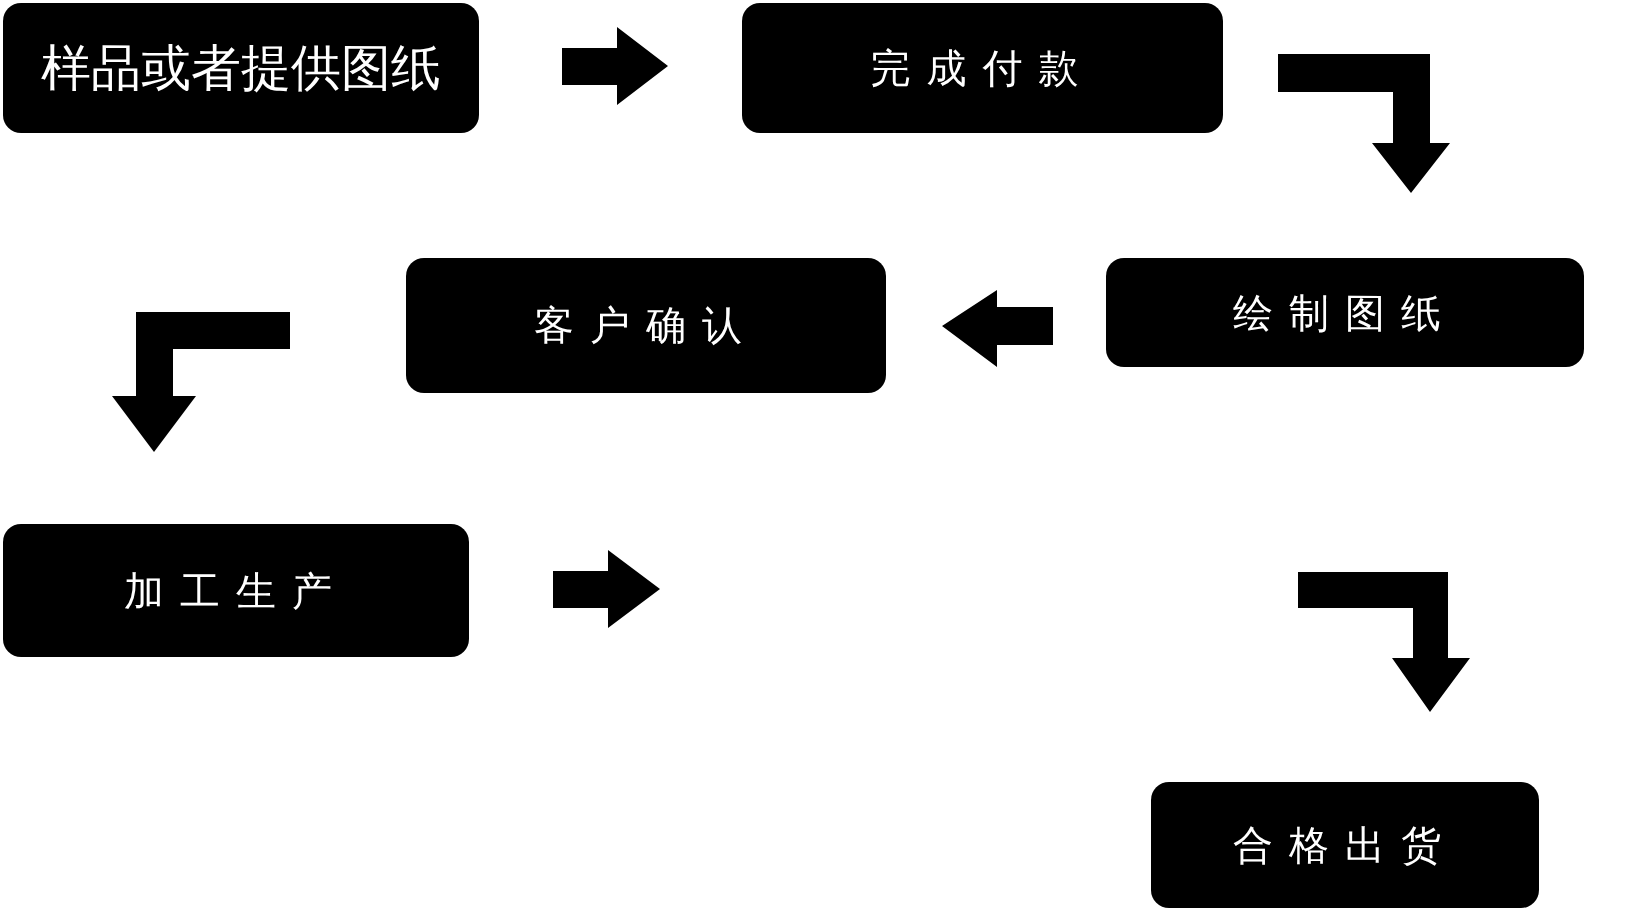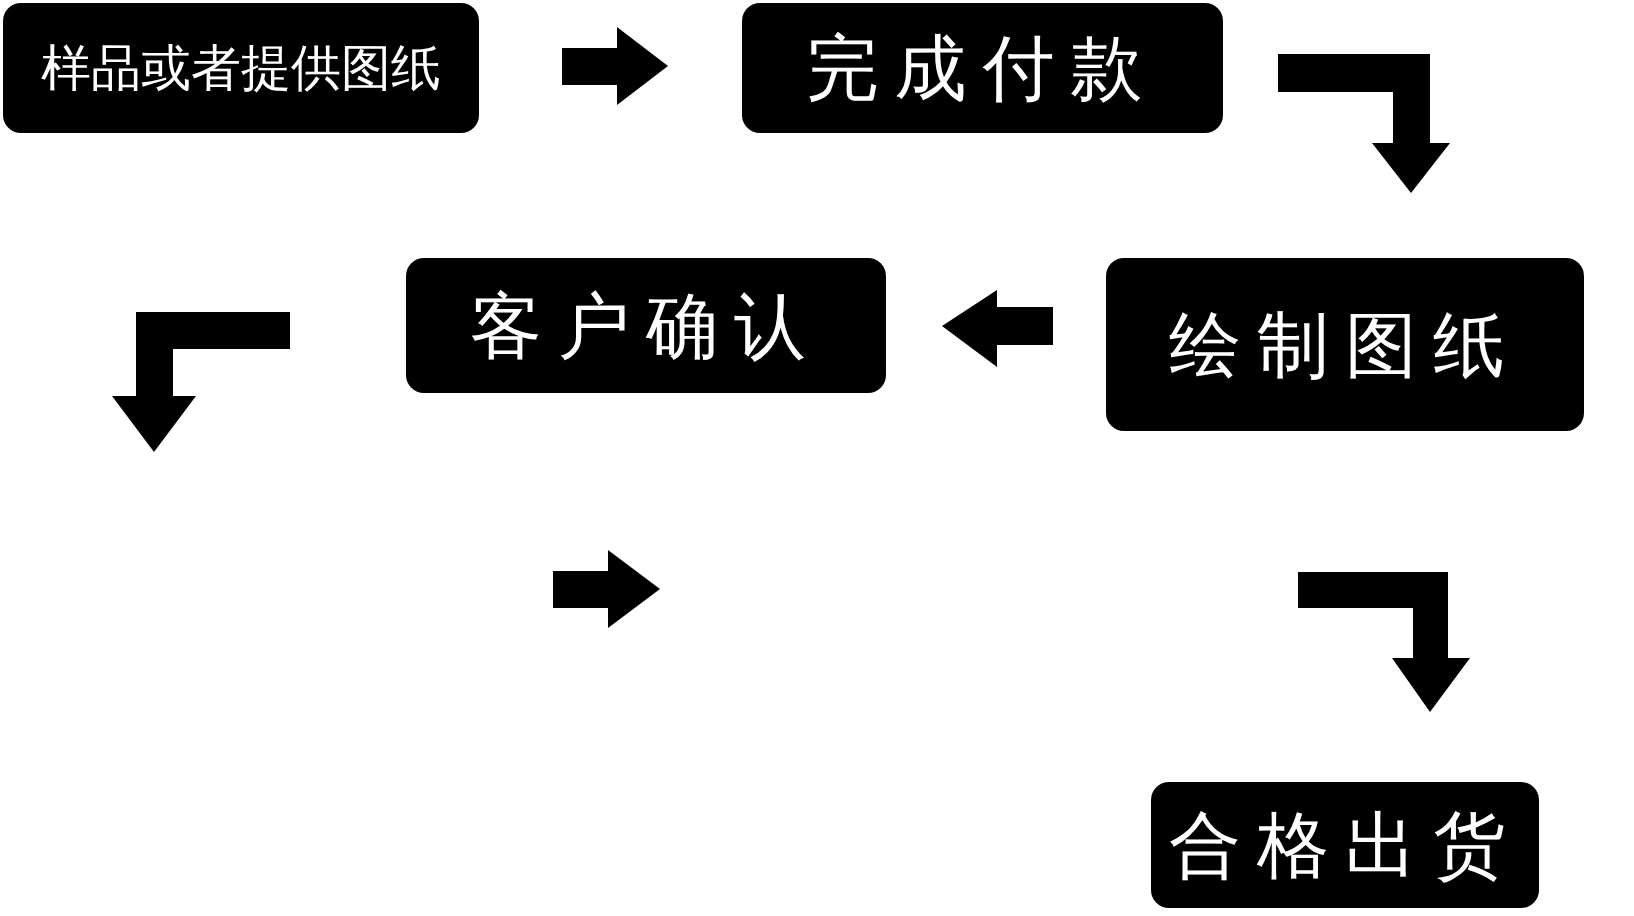--- a/index.html
+++ b/index.html
@@ -25,30 +25,30 @@
   }
   .box {
     position: absolute;
     background: #000000;
     color: #ffffff;
     border-radius: 18px;
     display: flex;
     align-items: center;
     justify-content: center;
     box-sizing: border-box;
-    font-size: 72px;
+    font-size: 40px;
     letter-spacing: 16px;
     white-space: nowrap;
     text-align: center;
     line-height: 1;
   }
   .b1 { left: 3px;    top: 3px;   width: 476px; height: 130px; font-size: 50px; letter-spacing: 0; padding-left: 0; }
   .b2 { left: 742px;  top: 3px;   width: 481px; height: 130px; }
-  .b3 { left: 1106px; top: 258px; width: 478px; height: 173px; }
-  .b4 { left: 406px;  top: 258px; width: 480px; height: 135px; }
+  .b3 { left: 1106px; top: 258px; width: 478px; height: 109px; }
+  .b4 { left: 406px;  top: 258px; width: 480px; height: 135px; font-family: Liberation Serif, serif; }
   .b5 { left: 3px;    top: 524px; width: 466px; height: 133px; }
   .b6 { left: 720px;  top: 522px; width: 475px; height: 131px; }
   .b7 { left: 1151px; top: 782px; width: 388px; height: 126px; }
 </style>
 </head>
 <body>
 
 <div class="stage">
 
   <svg class="arrows" viewBox="0 0 1634 916" xmlns="http://www.w3.org/2000/svg">
@@ -69,19 +69,22 @@
   </div>
 
   <div class="box b3">
     <span>绘制图纸</span>
   </div>
 
   <div class="box b4">
     <span>客户确认</span>
   </div>
 
+  <div class="box b5">
+    <span>加工生产</span>
+  </div>
 
 
   <div class="box b7">
     <span>合格出货</span>
   </div>
 
 </div>
 
 </body></html>

